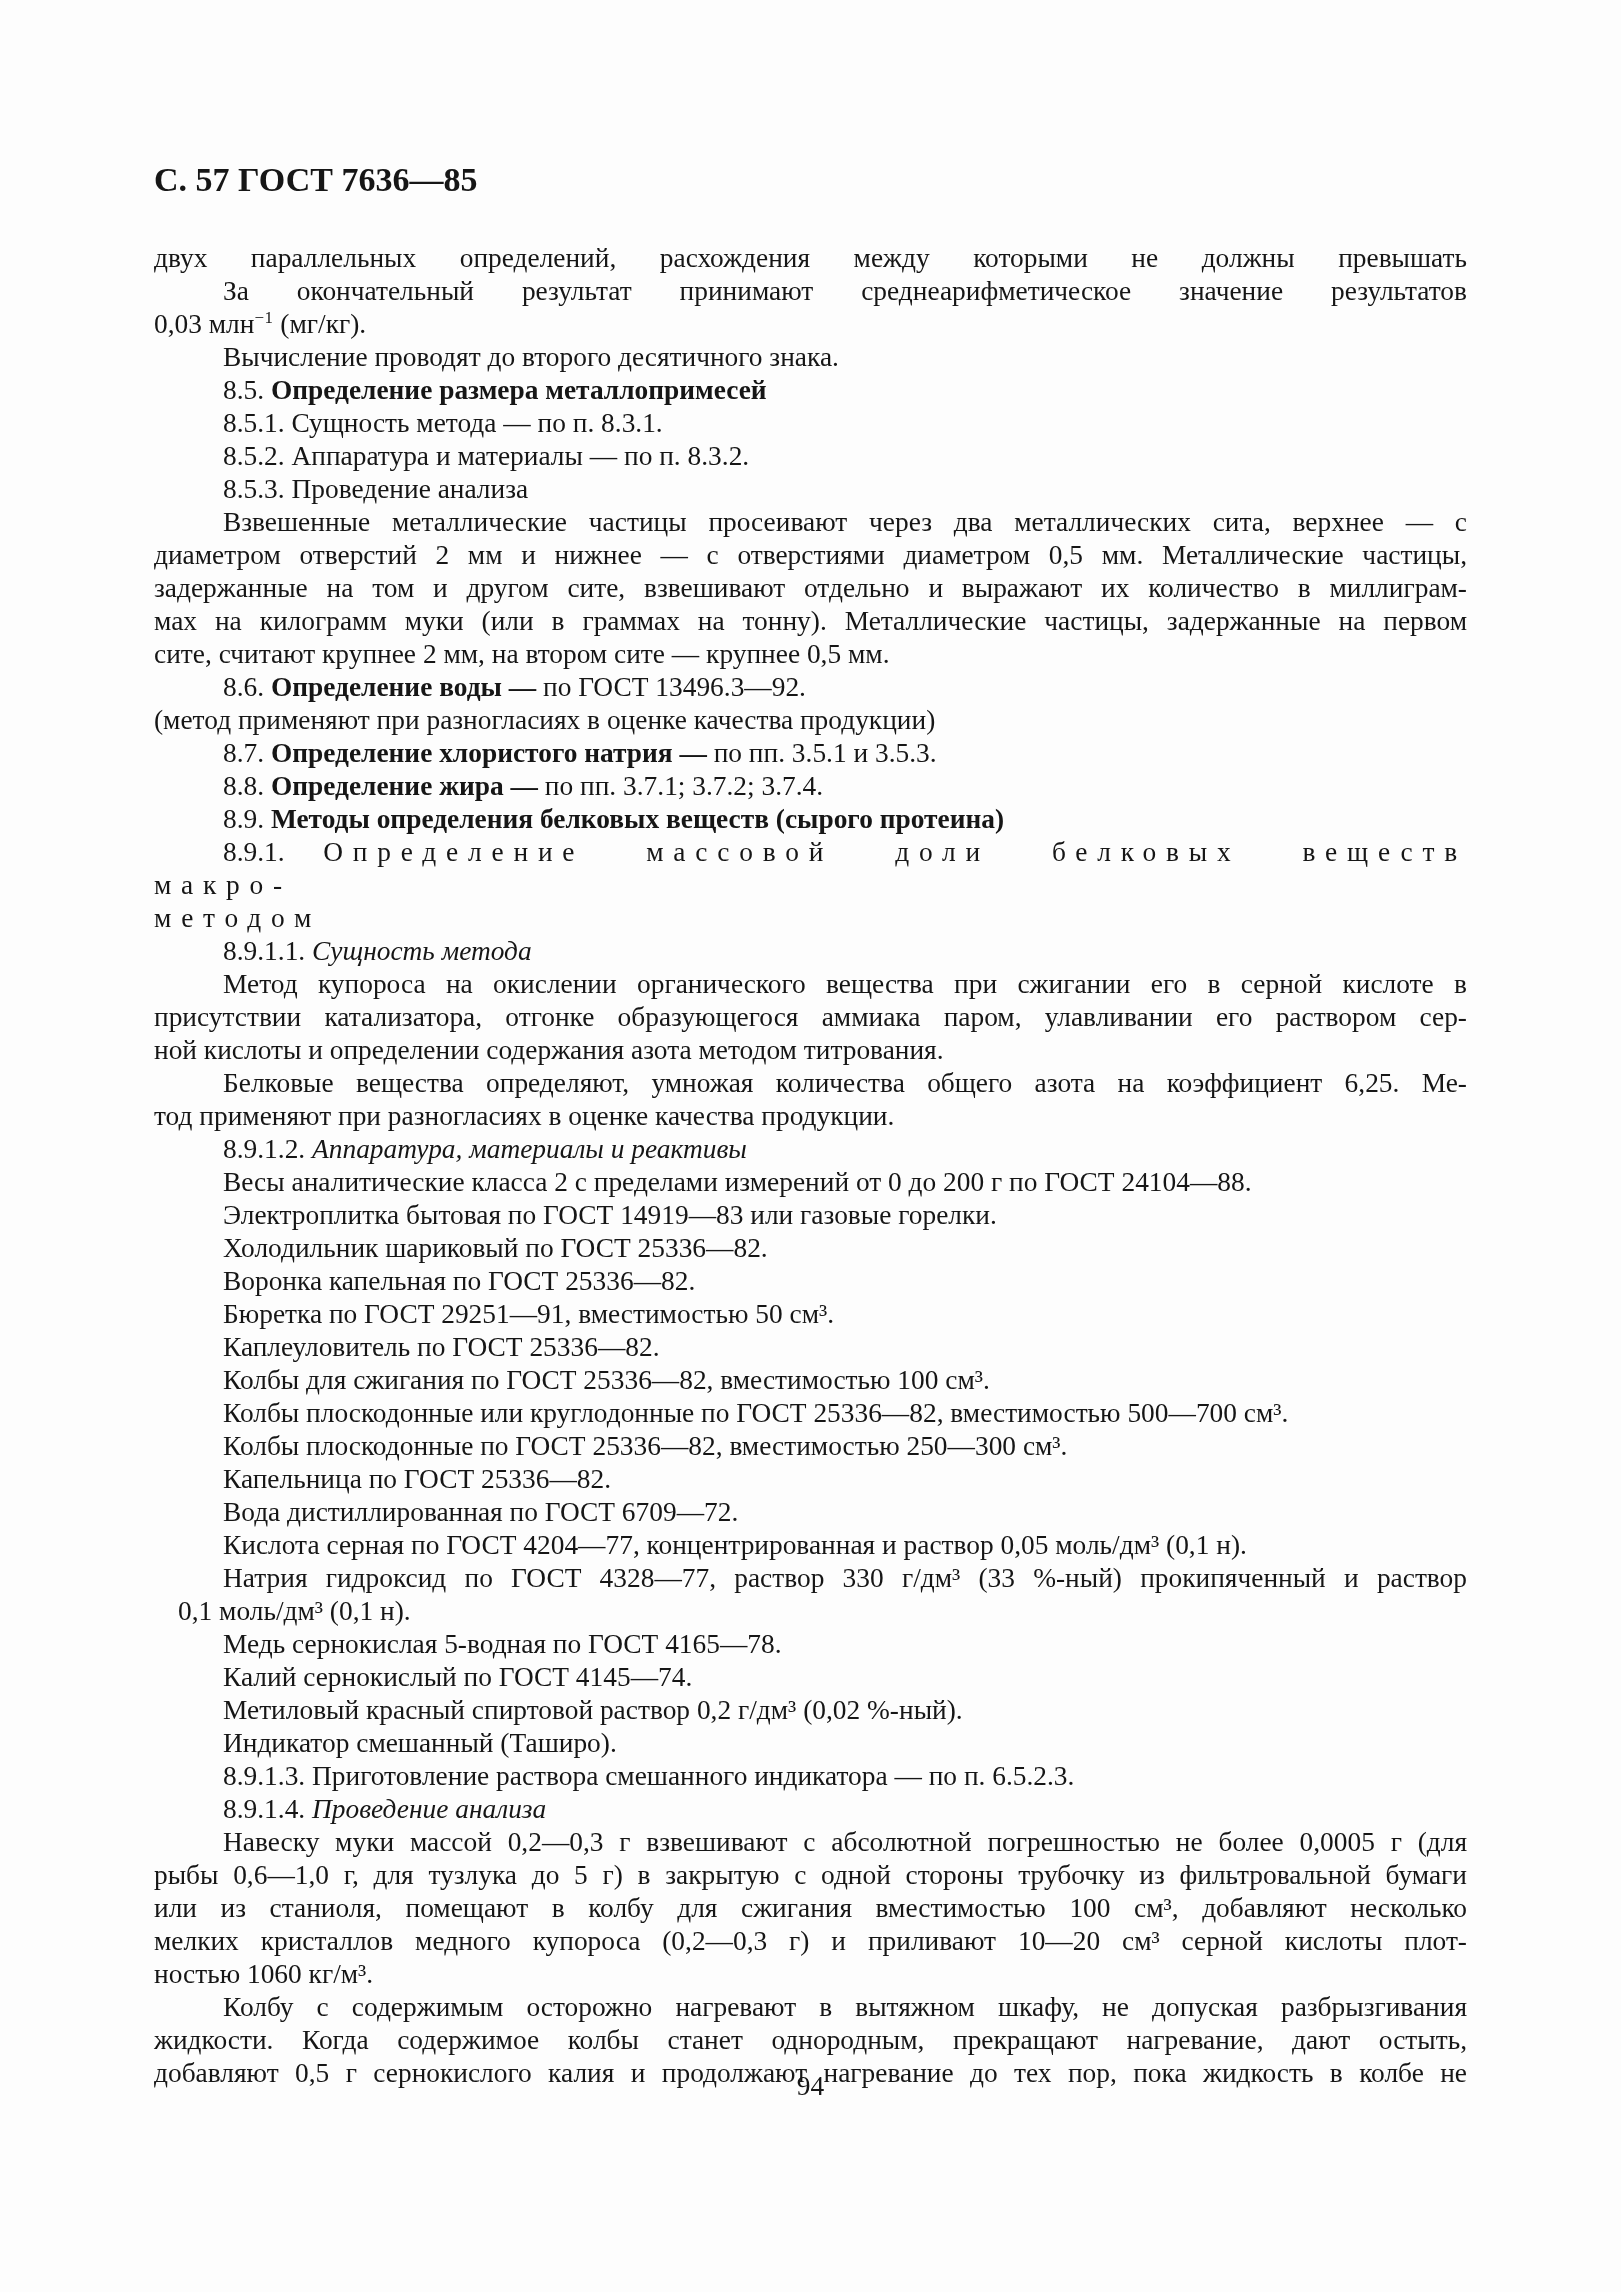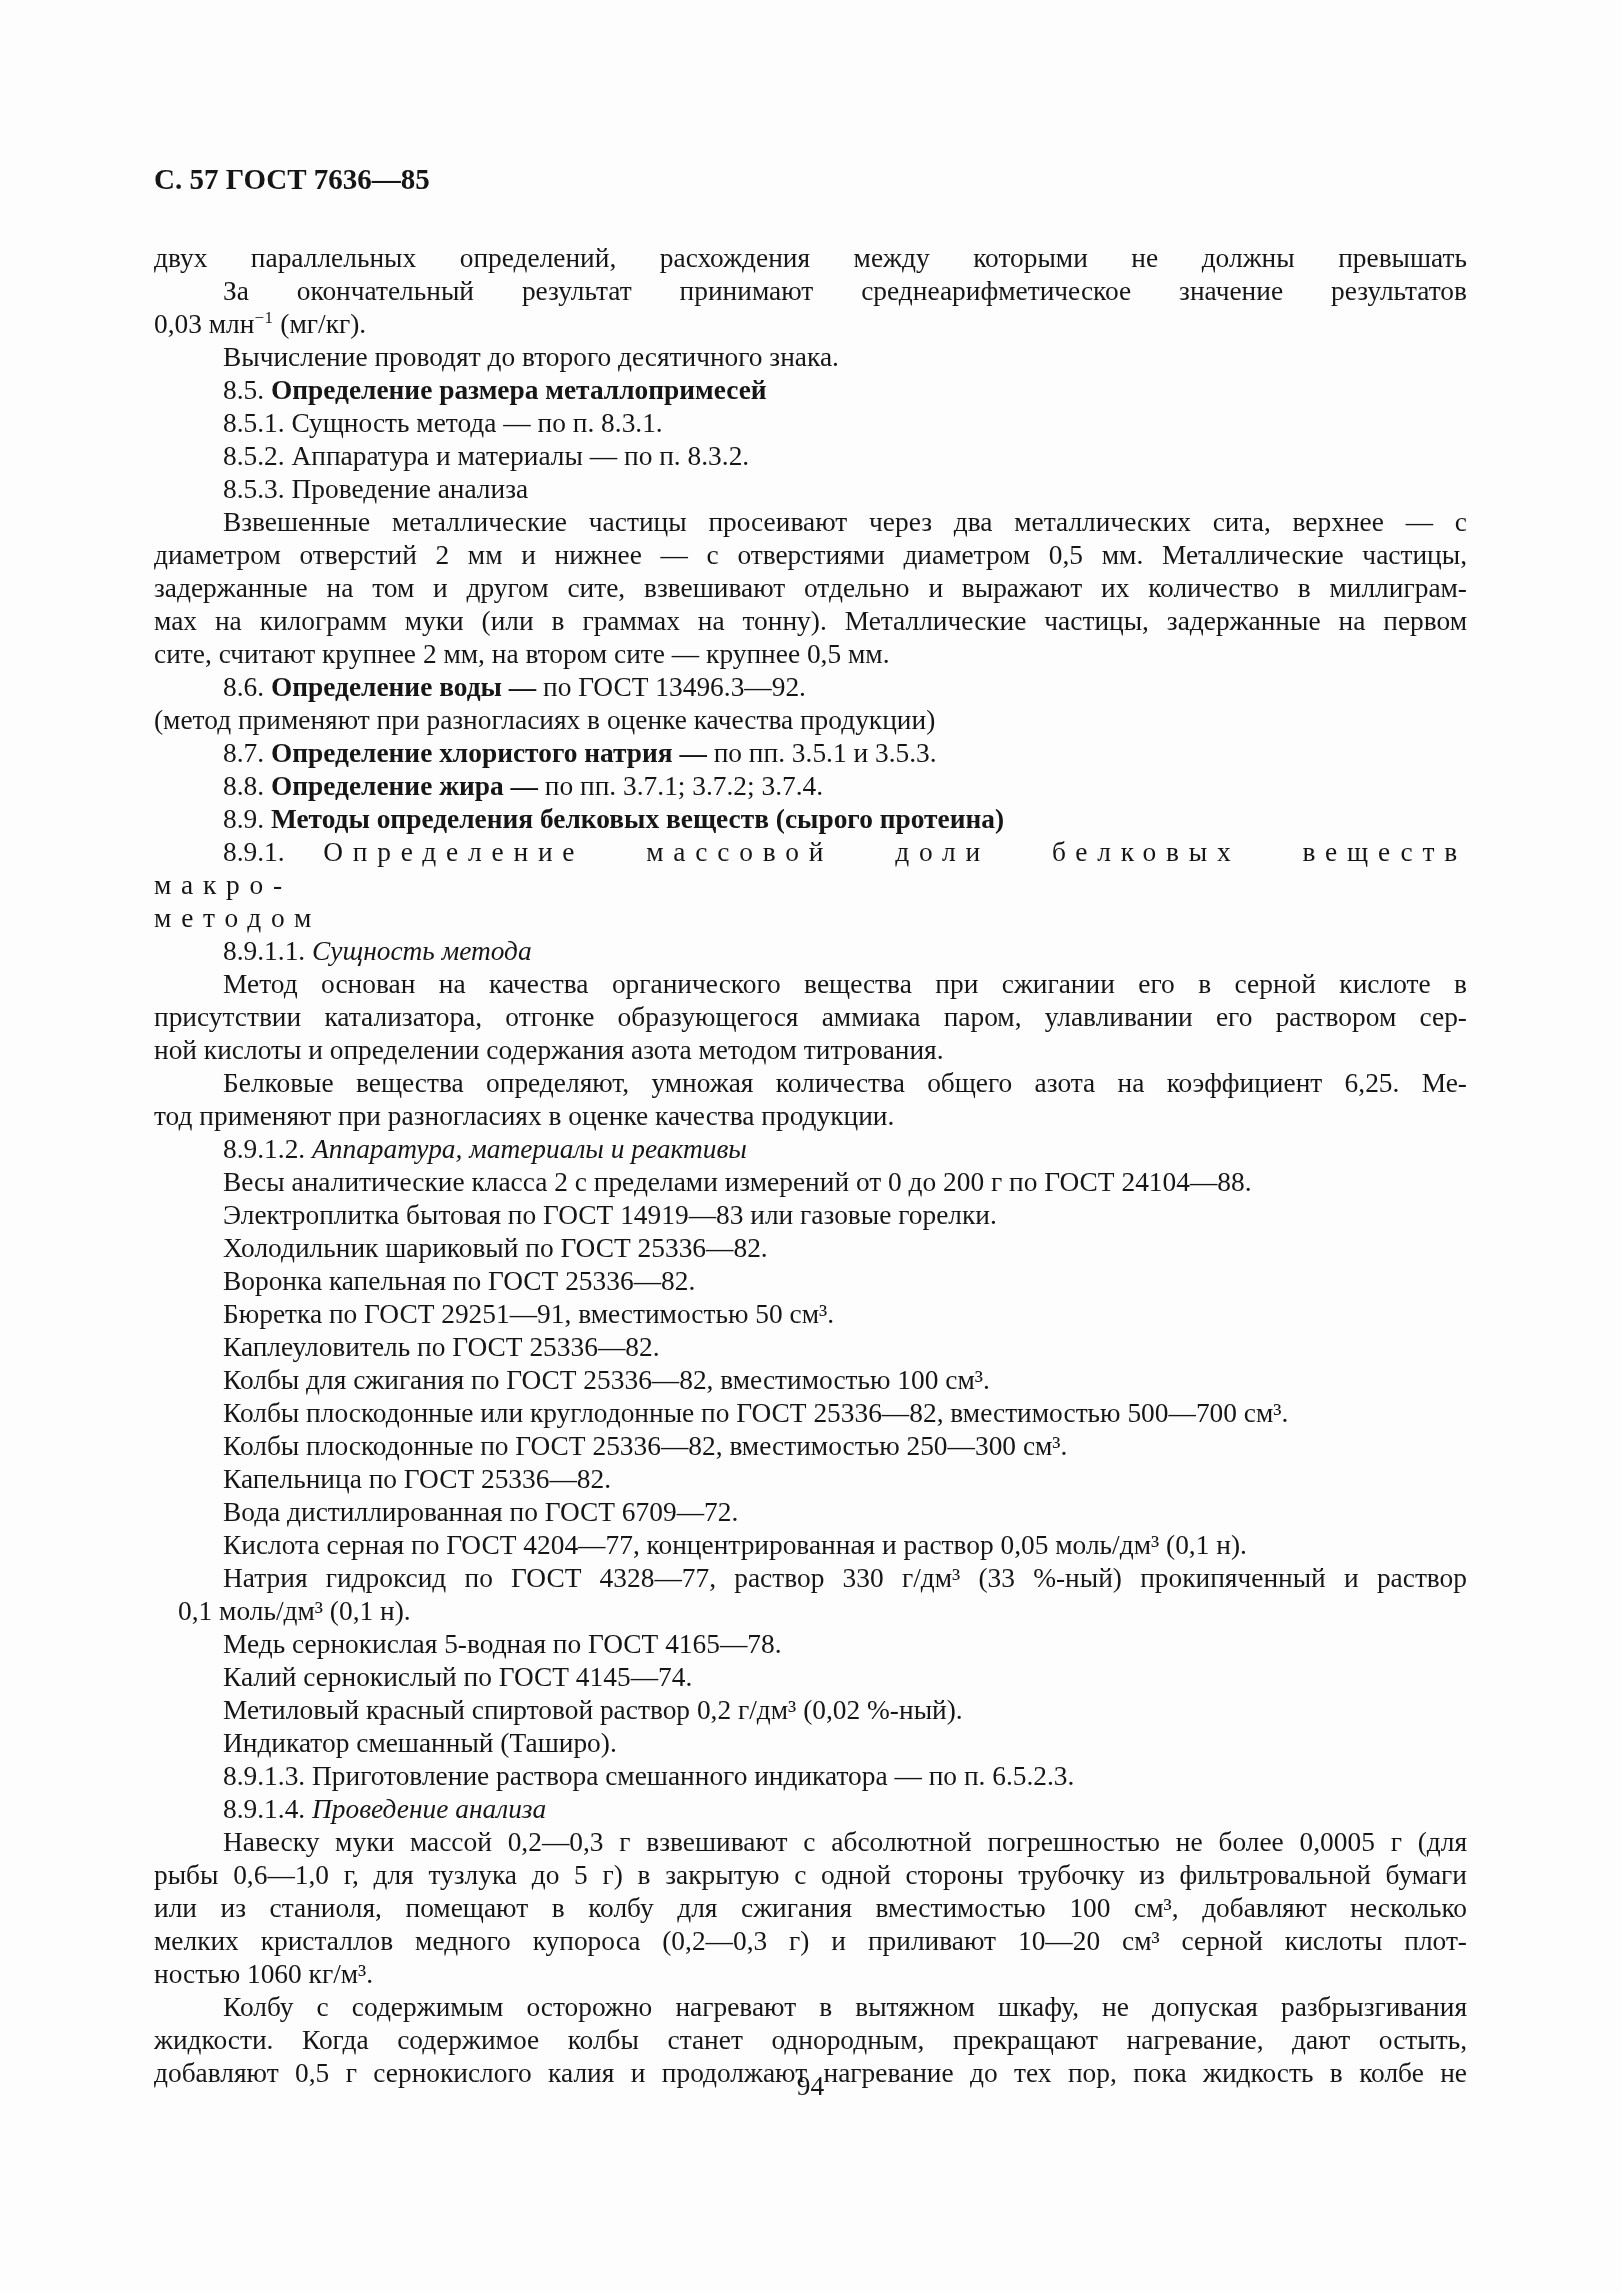--- a/index.html
+++ b/index.html
@@ -12,21 +12,21 @@
     font-family: "Liberation Serif", "DejaVu Serif", serif;
     overflow: hidden;
   }
   .content {
     position: absolute;
     left: 154px;
     top: 163px;
     width: 1313px;
   }
   .page-header {
-    font-size: 29px;
+    font-size: 34px;
     font-weight: bold;
     line-height: 33px;
     margin-bottom: 46px;
     white-space: nowrap;
   }
   .para { margin: 0; }
   .line {
     font-size: 27.4px;
     line-height: 33px;
     text-align: justify;
@@ -102,21 +102,21 @@
         <div class="line indent" style="text-align-last: auto;"><span class="run">8.9. </span><span class="run b">Методы определения белковых веществ (сырого протеина)</span></div>
       </div>
       <div class="para">
         <div class="line indent" style="text-align-last: justify;"><span class="run">8.9.1. </span><span class="run sp">Определение массовой доли белковых веществ макро-</span></div>
         <div class="line" style="text-align-last: auto;"><span class="run sp">методом</span></div>
       </div>
       <div class="para">
         <div class="line indent" style="text-align-last: auto;"><span class="run">8.9.1.1. </span><span class="run i">Сущность метода</span></div>
       </div>
       <div class="para">
-        <div class="line indent" style="text-align-last: justify;"><span class="run">Метод основан на качества органического вещества при сжигании его в серной кислоте в</span></div>
+        <div class="line indent" style="text-align-last: justify;"><span class="run">Метод купороса на окислении органического вещества при сжигании его в серной кислоте в</span></div>
         <div class="line" style="text-align-last: justify;"><span class="run">присутствии катализатора, отгонке образующегося аммиака паром, улавливании его раствором сер-</span></div>
         <div class="line" style="text-align-last: auto;"><span class="run">ной кислоты и определении содержания азота методом титрования.</span></div>
       </div>
       <div class="para">
         <div class="line indent" style="text-align-last: justify;"><span class="run">Белковые вещества определяют, умножая количества общего азота на коэффициент 6,25. Ме-</span></div>
         <div class="line" style="text-align-last: auto;"><span class="run">тод применяют при разногласиях в оценке качества продукции.</span></div>
       </div>
       <div class="para">
         <div class="line indent" style="text-align-last: auto;"><span class="run">8.9.1.2. </span><span class="run i">Аппаратура, материалы и реактивы</span></div>
       </div>

